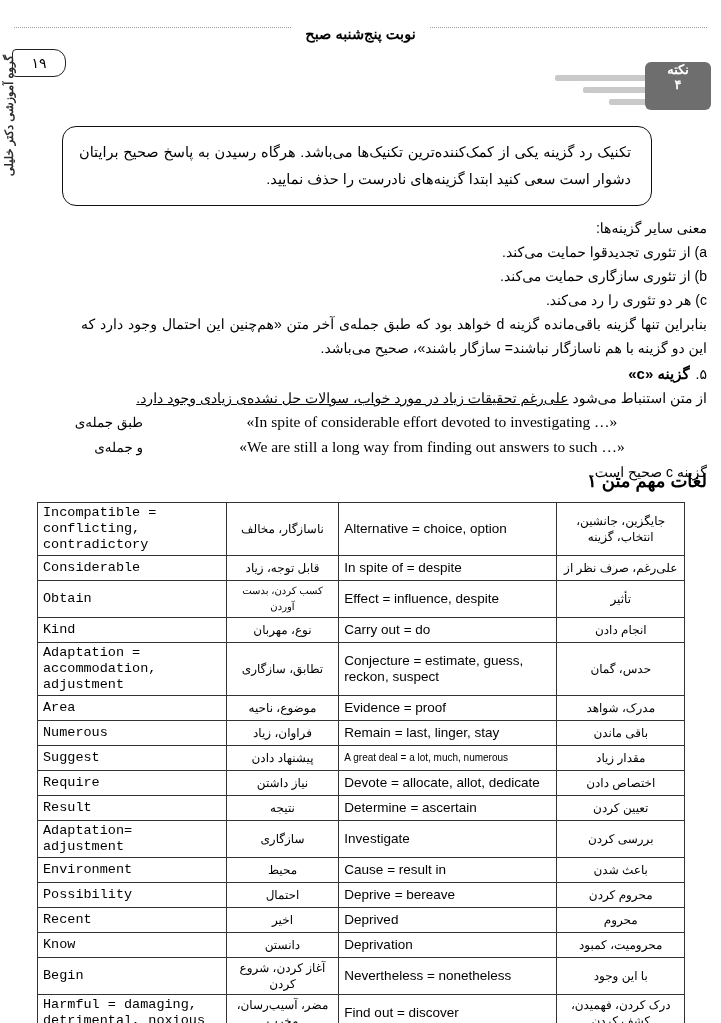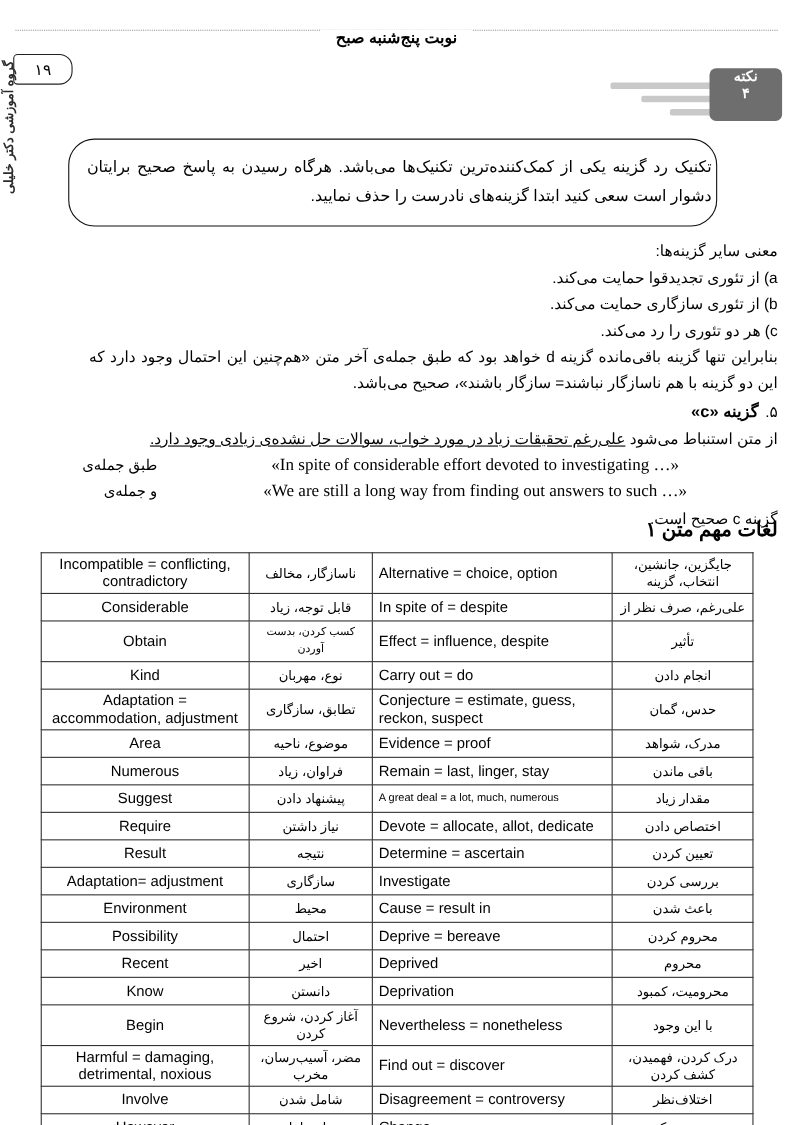--- a/index.html
+++ b/index.html
@@ -124,22 +124,22 @@
   .nb2 { right: 50px; top: 25px; width: 78px; }
   .nb3 { right: 50px; top: 37px; width: 52px; }
 
   
   .tip-box {
     position: absolute;
     top: 126px;
     left: 62px;
     width: 590px;
     border: 1.4px solid #111;
-    border-radius: 24px;
-    padding: 12px 4px 12px 16px;
+    border-radius: 14px;
+    padding: 12px 20px 12px 16px;
     box-sizing: border-box;
     direction: rtl;
     font-size: 14.5px;
     line-height: 27px;
     text-align: justify;
     font-family: "Liberation Sans", sans-serif;
   }
 
   
   .body-rtl {
@@ -212,23 +212,23 @@
     font-size: 13px;
   }
   .vocab td {
     border: 1px solid #333;
     padding: 2px 5px;
     vertical-align: middle;
     height: 20px;
   }
   .c-en {
     width: 168px;
-    font-family: Liberation Sans, sans-serif;
+    font-family: Liberation Mono, monospace;
     direction: ltr;
-    text-align: center;
+    text-align: left;
     font-size: 13.5px;
     line-height: 16px;
   }
   .c-fa {
     width: 96px;
     font-family: "Liberation Sans", sans-serif;
     direction: rtl;
     text-align: center;
     font-size: 12px;
     line-height: 16px;

